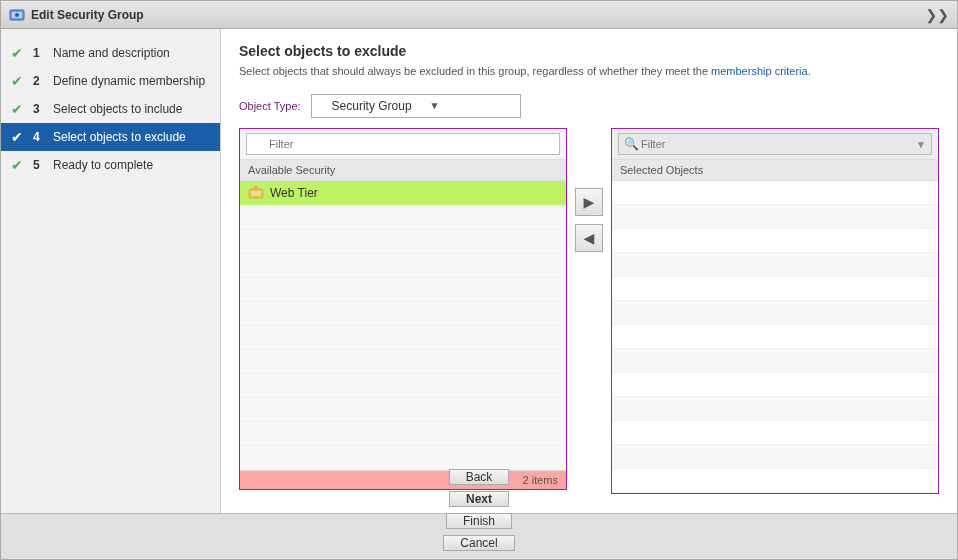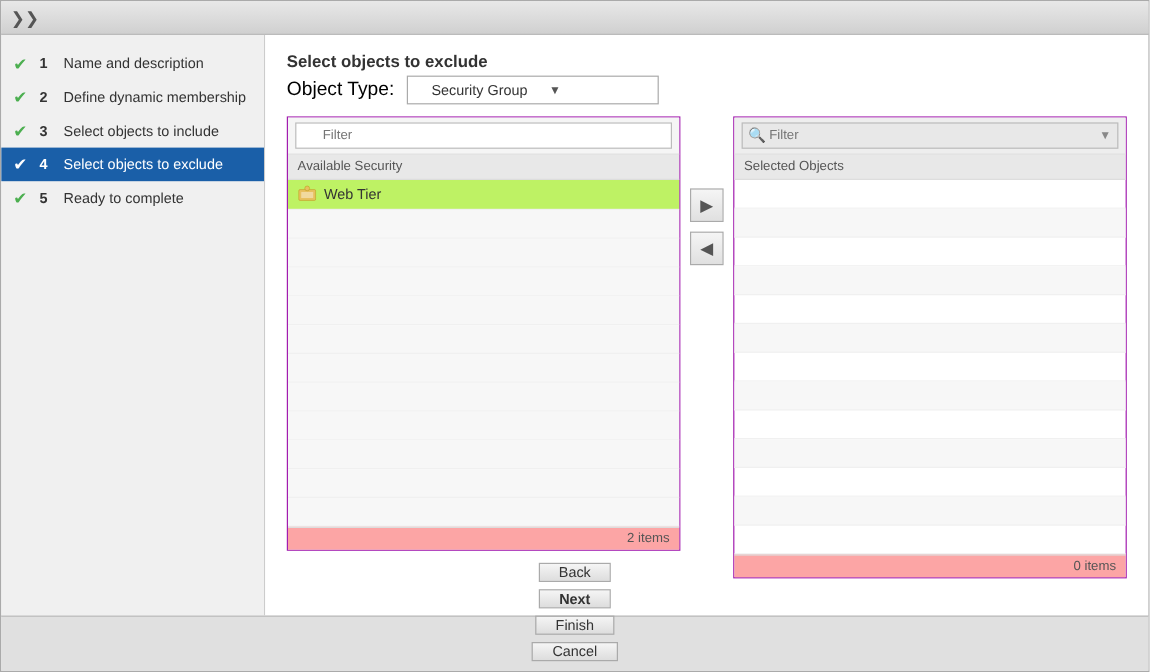--- a/index.html
+++ b/index.html
@@ -128,22 +128,22 @@
     }
 
     .object-type-row {
       display: flex;
       align-items: center;
       margin-bottom: 10px;
       gap: 10px;
     }
 
     .object-type-label {
-      font-size: 16px;
-      color: #000000;
+      font-size: 11px;
+      color: #701a75;
       white-space: nowrap;
     }
 
     .object-type-select {
       display: flex;
       align-items: center;
       border: 1px solid #aaa;
       background: #fff;
       width: 210px;
       height: 24px;
@@ -343,20 +343,28 @@
       background: linear-gradient(to bottom, #f5f5f5, #ddd);
       font-weight: bold;
     }
   </style>
 </head>
 <body>
 
 <div class="window">
 
   <div class="title-bar">
+    <div class="title-bar-left">
+      <svg class="title-icon" viewBox="0 0 16 16">
+        <rect x="1" y="3" width="14" height="10" rx="1" fill="#6a9fd8" stroke="#3a6fa8" stroke-width="1"></rect>
+        <rect x="3" y="5" width="10" height="6" rx="0.5" fill="#fff" opacity="0.5"></rect>
+        <circle cx="8" cy="8" r="2" fill="#1a5fa8"></circle>
+      </svg>
+      <span class="title-text">Edit Security Group</span>
+    </div>
     <div class="title-bar-right">
       <span class="expand-icon">❯❯</span>
     </div>
   </div>
 
   <div class="main-content">
 
     <div class="sidebar">
 
       <div class="sidebar-item">
@@ -385,20 +393,24 @@
 
       <div class="sidebar-item">
         <span class="check-icon">✔</span>
         <span class="step-num">5</span>
         <span>Ready to complete</span>
       </div>
     </div>
 
     <div class="content-area">
       <div class="page-title">Select objects to exclude</div>
+      <div class="page-description">
+        <span>Select objects that should always be excluded in this group, regardless of whether they meet the</span>
+        <a href="#">membership criteria</a>.
+      </div>
 
       <div class="object-type-row">
         <span class="object-type-label">Object Type:</span>
         <div class="object-type-select">
           <span>Security Group</span>
           <span class="dropdown-arrow">▼</span>
         </div>
       </div>
 
       <div class="transfer-area">
@@ -460,21 +472,20 @@
             <div class="empty-row"></div>
             <div class="empty-row" style="background:#f7f7f7;"></div>
             <div class="empty-row"></div>
             <div class="empty-row" style="background:#f7f7f7;"></div>
             <div class="empty-row"></div>
             <div class="empty-row" style="background:#f7f7f7;"></div>
             <div class="empty-row"></div>
             <div class="empty-row" style="background:#f7f7f7;"></div>
             <div class="empty-row"></div>
           </div>
-          <div class="list-footer">0 items</div>
         </div>
       </div>
     </div>
   </div>
 
   <div class="footer-bar">
     <button class="footer-btn">Back</button>
     <button class="footer-btn primary">Next</button>
     <button class="footer-btn">Finish</button>
     <button class="footer-btn">Cancel</button>

